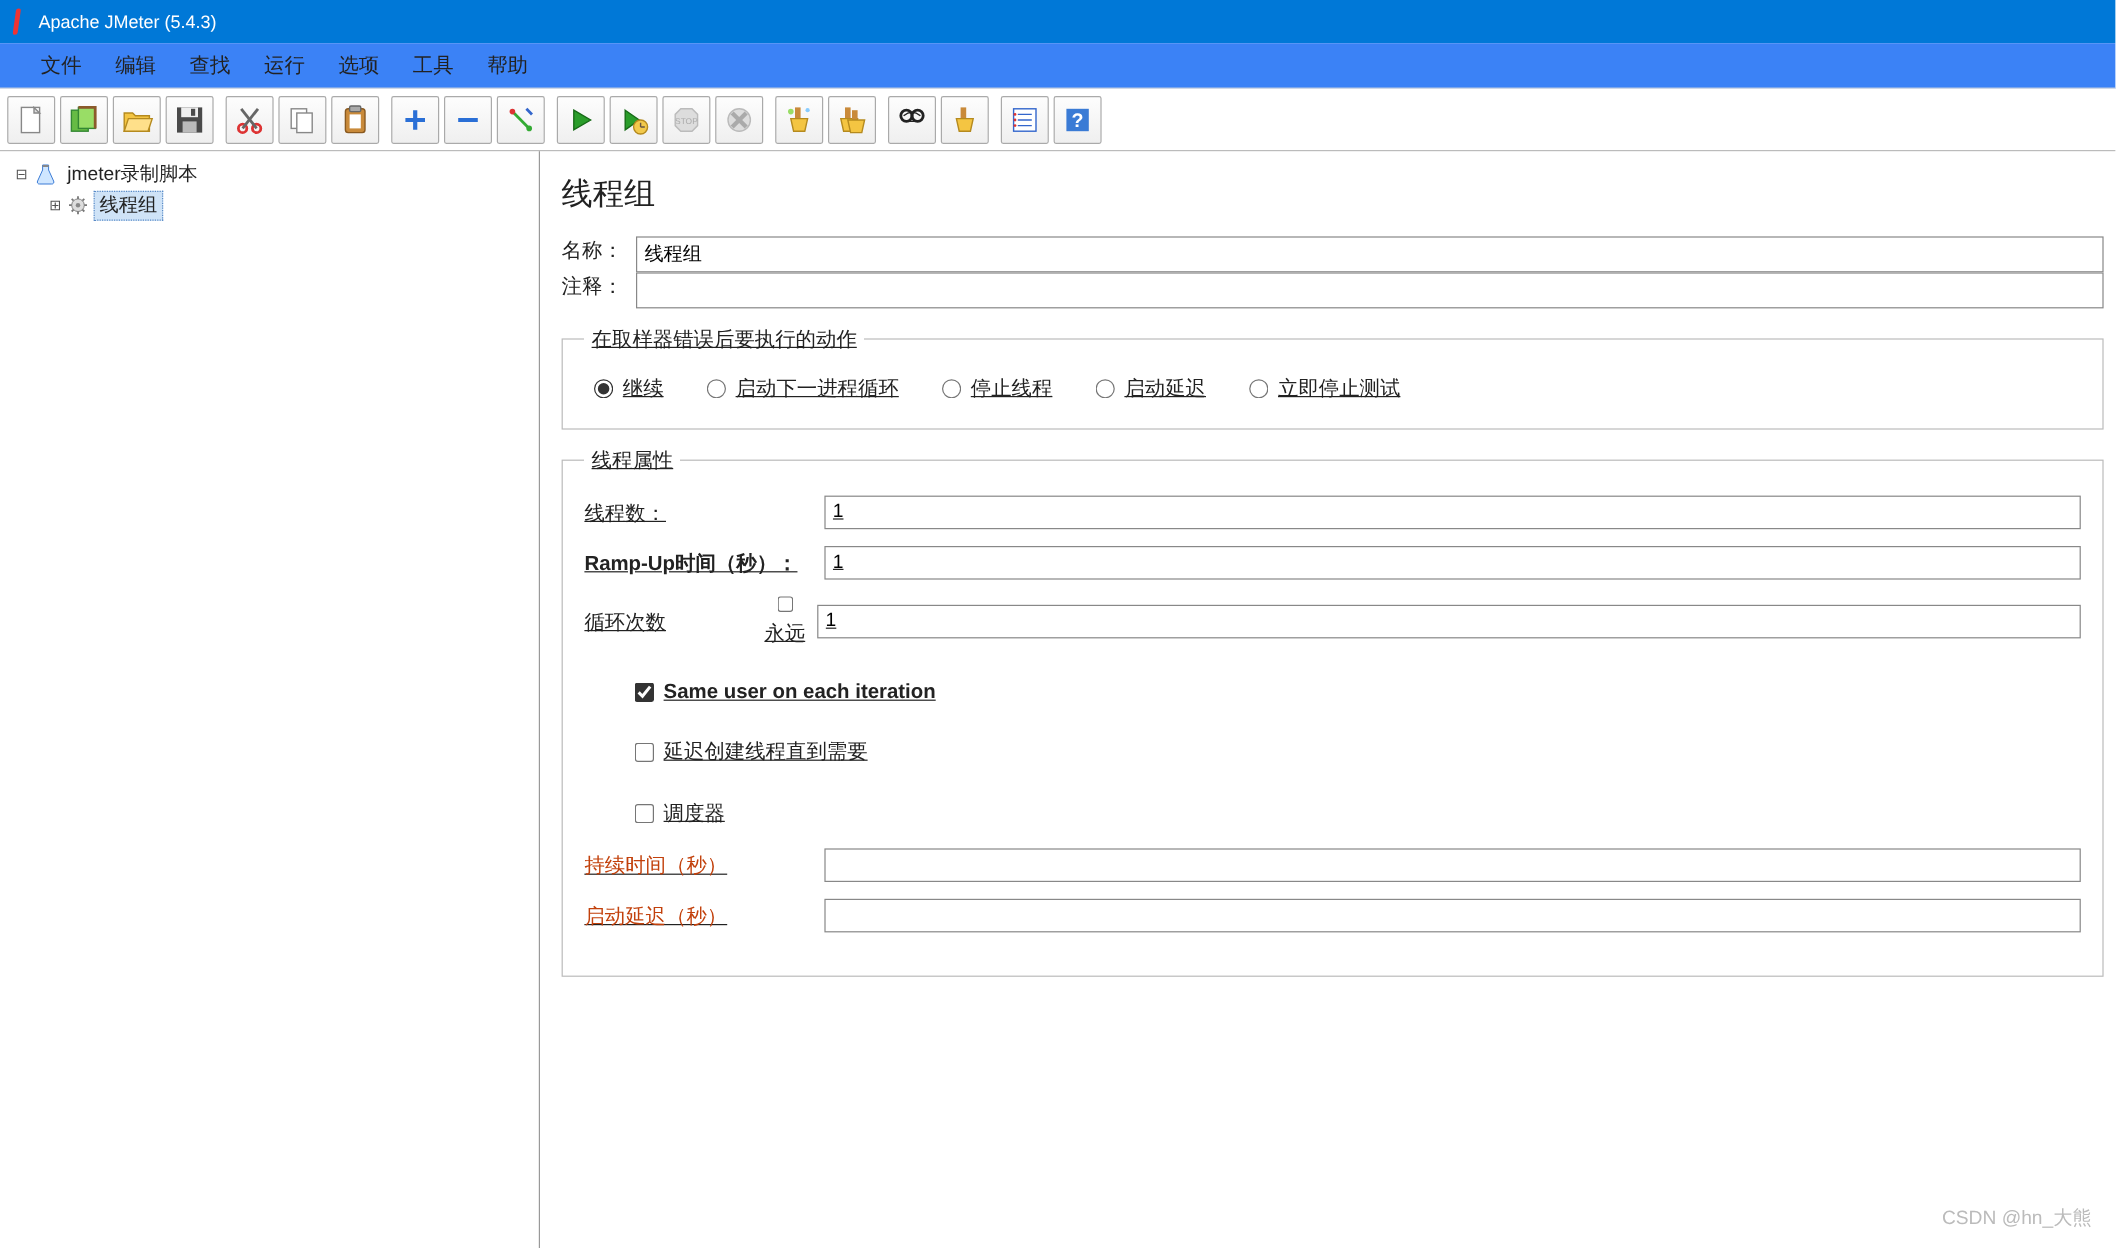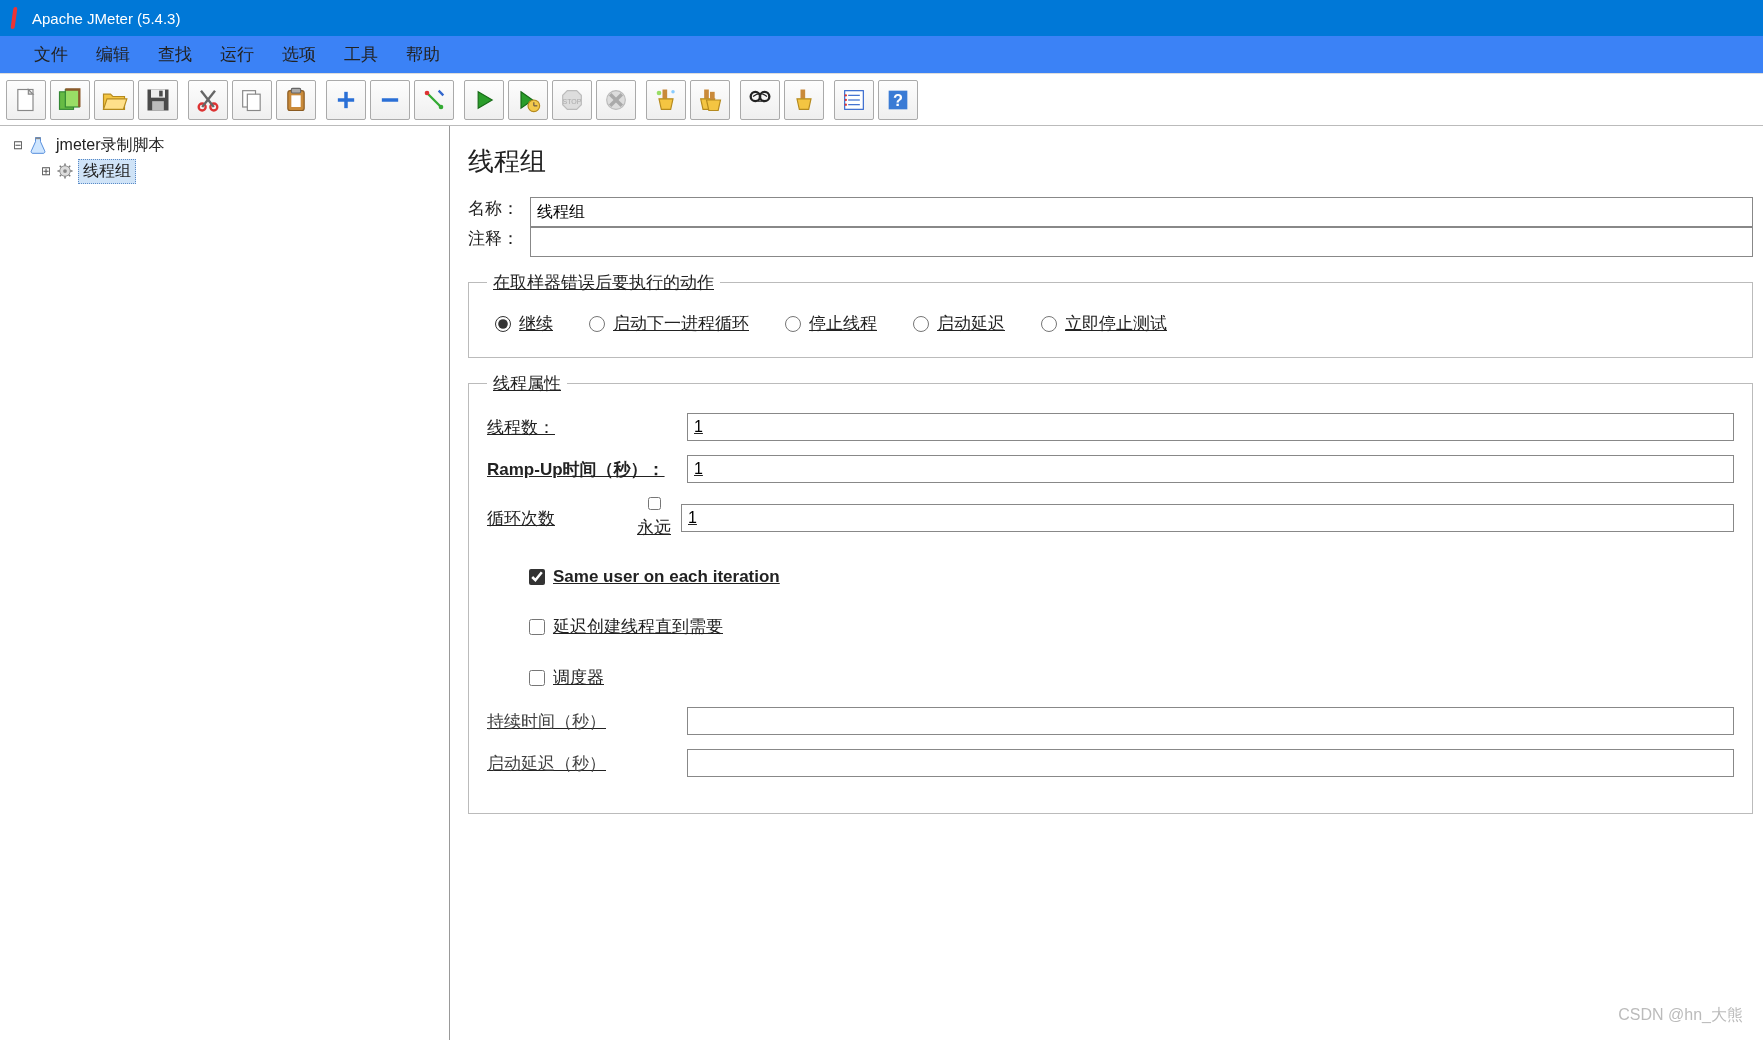--- a/index.html
+++ b/index.html
@@ -33,21 +33,21 @@
 .radios{display:flex;gap:36px;align-items:flex-start;padding-left:8px;}
 .radio{display:flex;align-items:center;gap:8px;font-size:17px;}
 .radio input{width:16px;height:16px;}
 .prop-row{display:flex;align-items:center;margin-bottom:14px;}
 .prop-row .plabel{width:200px;font-size:17px;}
 .prop-row input[type=text]{flex:1;height:28px;border:1px solid #888;padding:2px 6px;font-size:16px;}
 .prop-row .cbwrap{display:flex;align-items:center;gap:6px;margin-right:10px;flex-direction:column;}
 .check-row{display:flex;align-items:center;gap:8px;margin:28px 0 18px 42px;font-size:17px;}
 .check-row input{width:16px;height:16px;}
 .bold{font-weight:700;}
-.disabled-label{color:#404040;}
+.disabled-label{color:#c2410c;}
 .disabled-input{background:#fff;}
 .watermark{position:fixed;right:20px;bottom:14px;color:#bbb;font-size:16px;margin-left:16px;}
 input[type=checkbox],input[type=radio]{accent-color:#333;}
 </style>
 </head>
 <body>
 
 <div class="titlebar">
   <span class="feather"></span>
   <span>Apache JMeter (5.4.3)</span>

